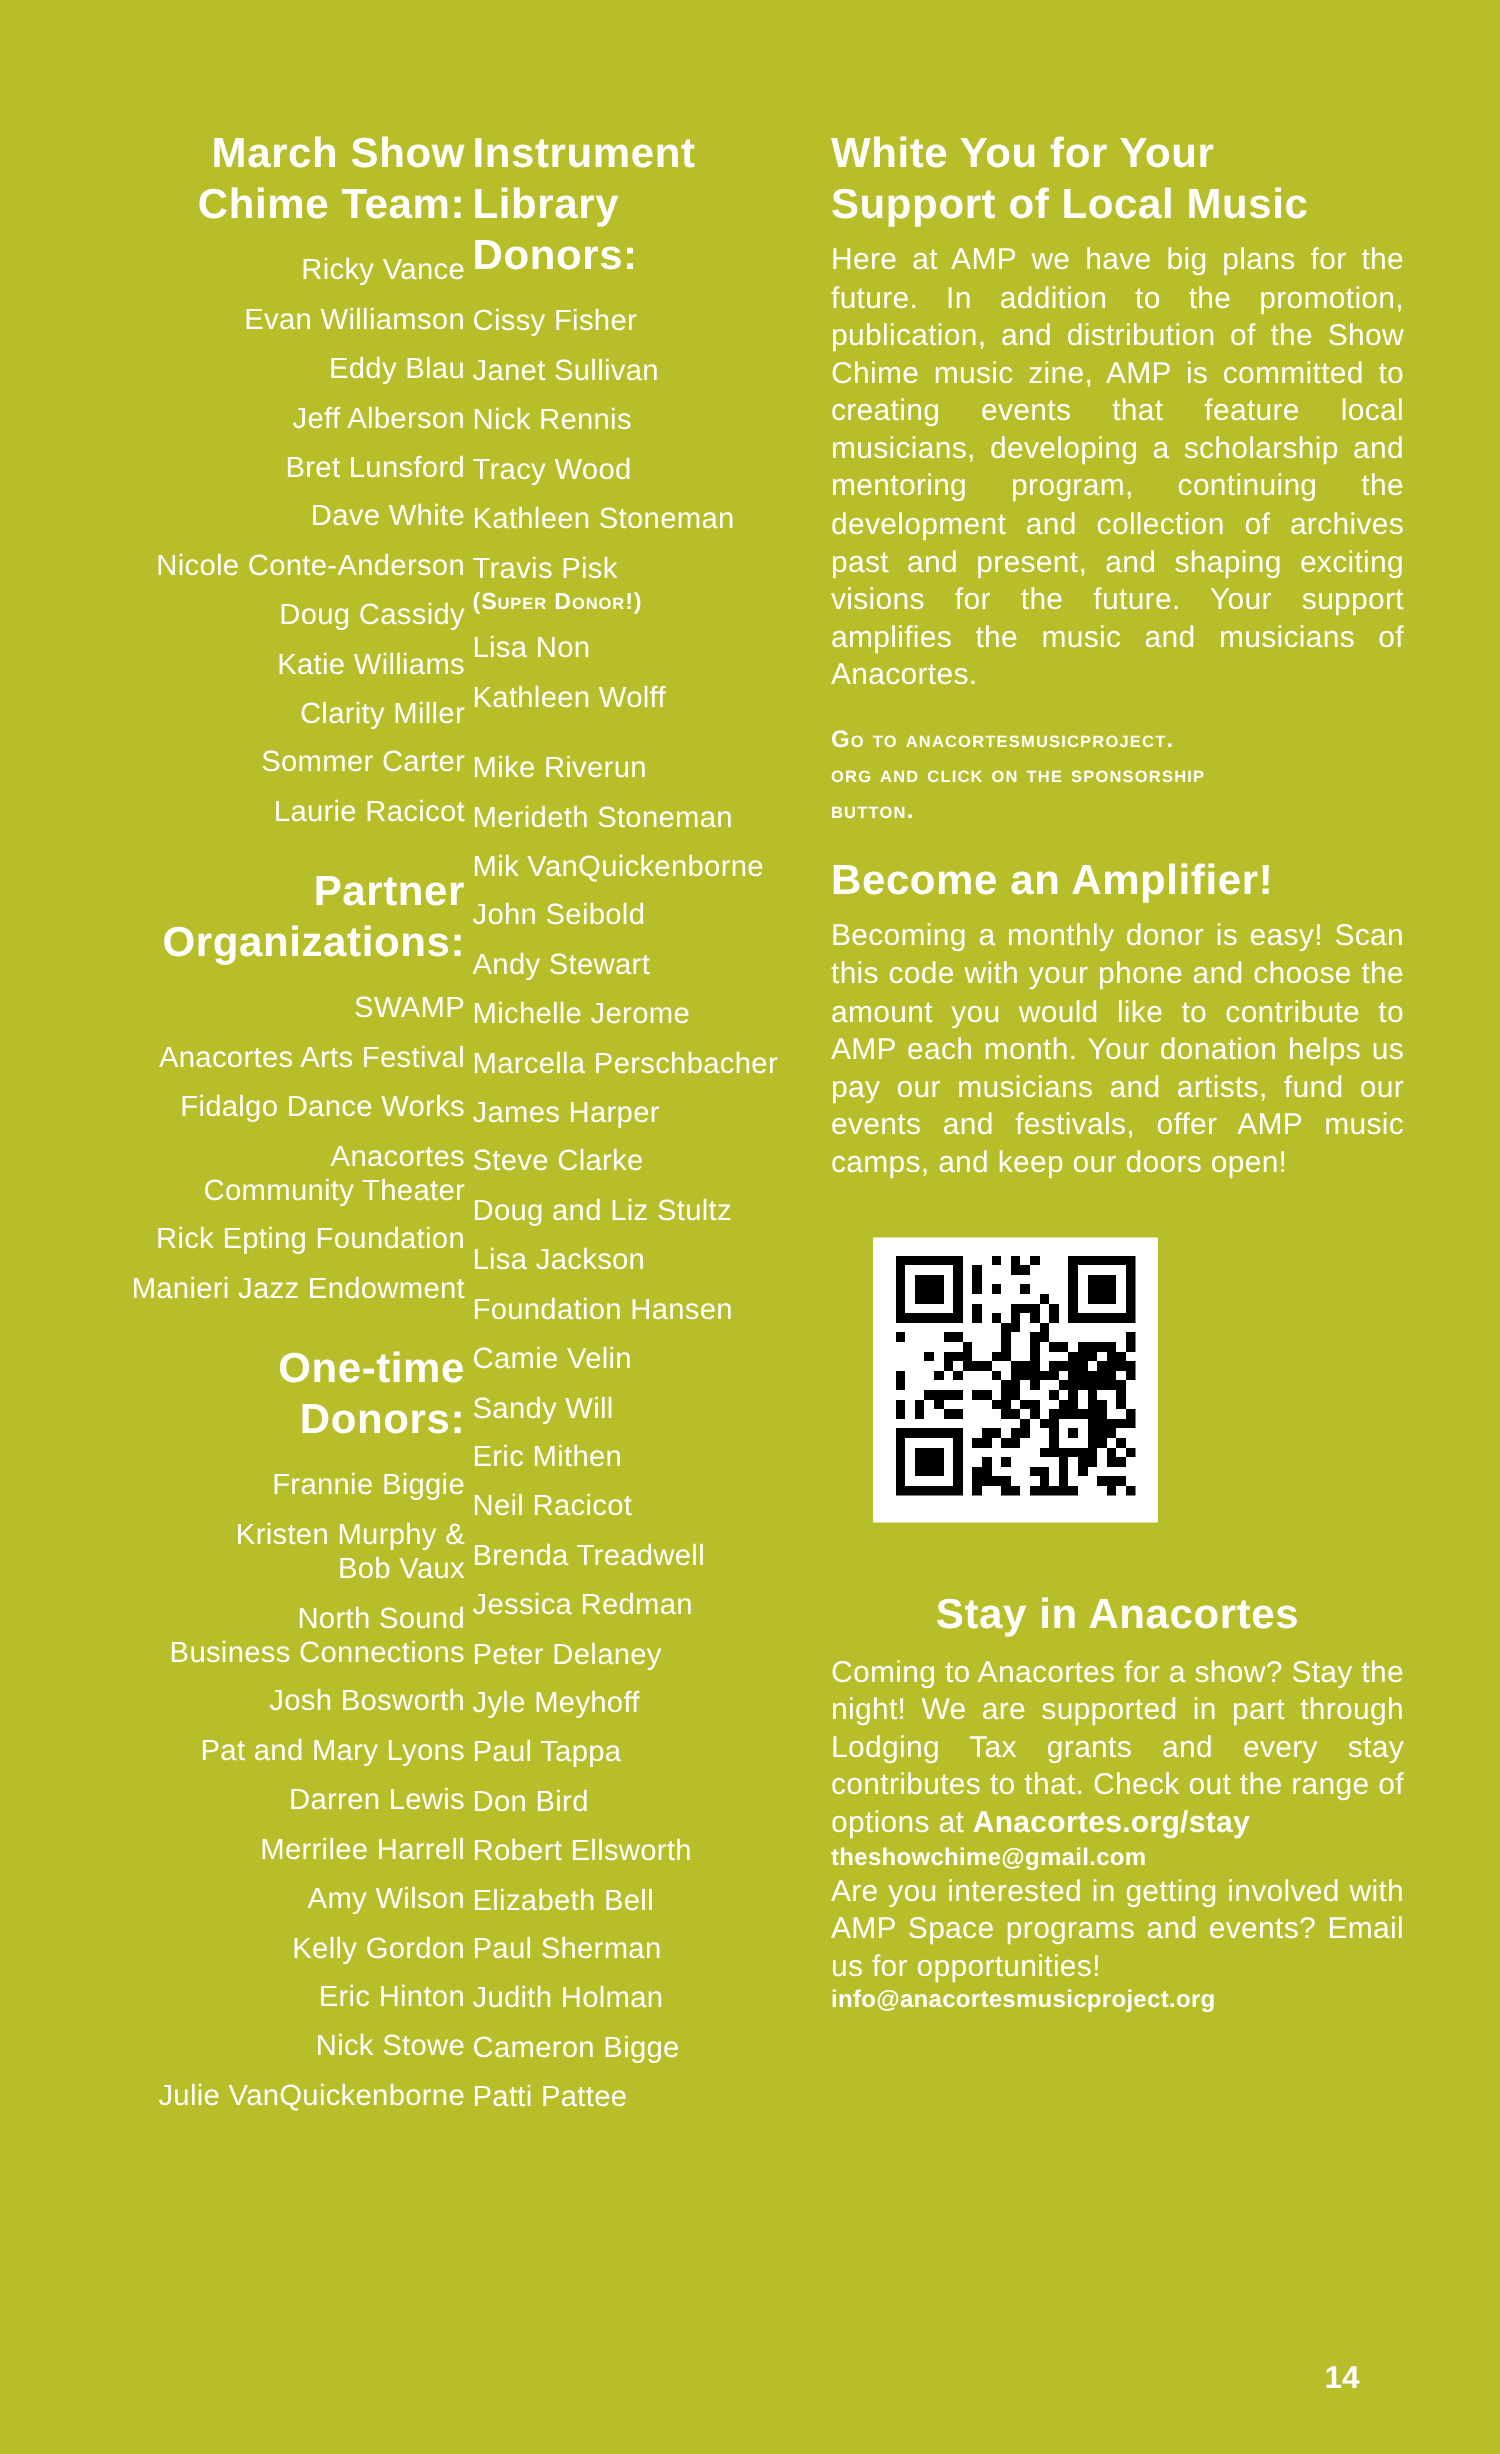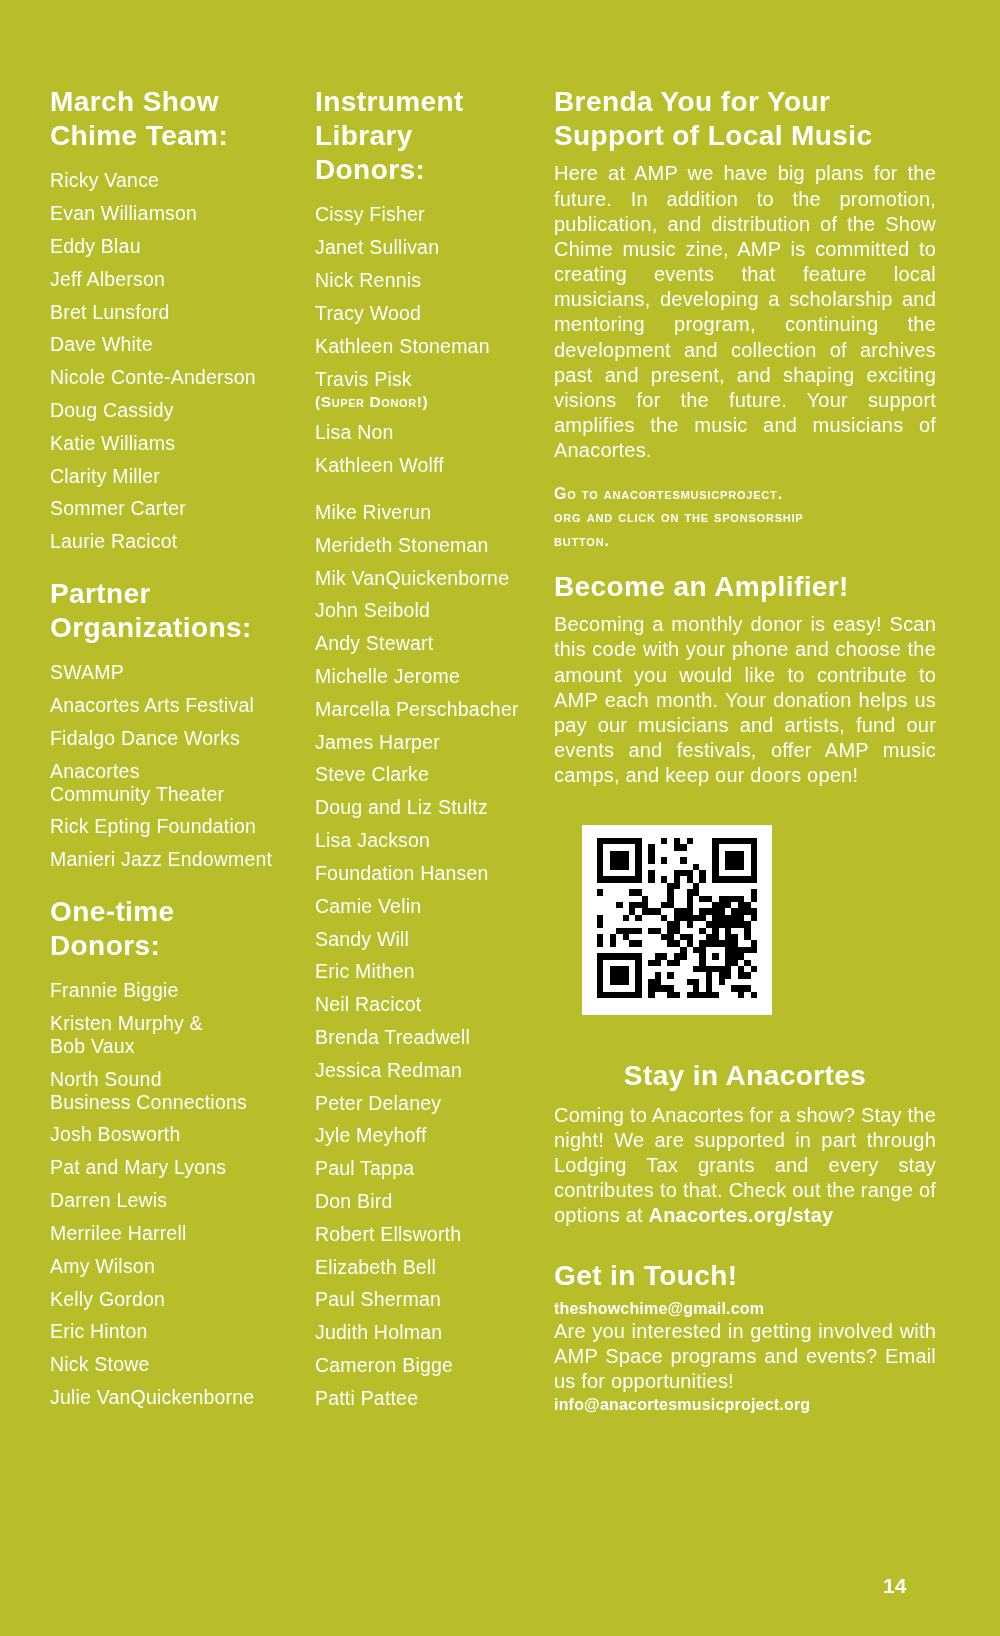--- a/index.html
+++ b/index.html
@@ -10,21 +10,21 @@
   .page {
     position: relative;
     width: 1000px;
     height: 1636px;
     background: #b8bd2a;
     color: #ffffff;
     font-family: "Liberation Sans", sans-serif;
     overflow: hidden;
   }
   .col { position: absolute; top: 85px; }
-  .col-left  { left: 50px;  width: 260px; }
+  .col-left  { left: 50px;  width: 260px; text-align: right; }
   .col-mid   { left: 315px; width: 215px; }
   .col-right { left: 554px; width: 382px; }
 
   .section-heading {
     font-size: 28px;
     font-weight: 800;
     line-height: 1.22;
     letter-spacing: 0.4px;
     margin: 0 0 16px 0;
     white-space: pre-line;
@@ -199,21 +199,21 @@
           <div class="list-item">Judith Holman</div>
           <div class="list-item">Cameron Bigge</div>
           <div class="list-item">Patti Pattee</div>
         </div>
     </section>
   </div>
 
   <div class="col col-right">
 
     <section class="section">
-      <h2 class="section-heading h-thanks">Brenda You for Your
+      <h2 class="section-heading h-thanks">White You for Your
 Support of Local Music</h2>
       <p class="body-text">Here at AMP we have big plans for the future. In addition to the promotion, publication, and distribution of the Show Chime music zine, AMP is committed to creating events that feature local musicians, developing a scholarship and mentoring program, continuing the development and collection of archives past and present, and shaping exciting visions for the future. Your support amplifies the music and musicians of Anacortes.</p>
       <p class="callout">Go to anacortesmusicproject.
 org and click on the sponsorship
 button.</p>
     </section>
 
     <section class="section">
       <h2 class="section-heading h-amplifier">Become an Amplifier!</h2>
       <p class="body-text">Becoming a monthly donor is easy! Scan this code with your phone and choose the amount you would like to contribute to AMP each month. Your donation helps us pay our musicians and artists, fund our events and festivals, offer AMP music camps, and keep our doors open!</p>
@@ -518,21 +518,20 @@
             </svg></div>
       </div>
     </section>
 
     <section class="section">
       <h2 class="section-heading h-stay">Stay in Anacortes</h2>
       <p class="body-text"><span>Coming to Anacortes for a show? Stay the night! We are supported in part through Lodging Tax grants and every stay contributes to that. Check out the range of options at </span><span class="inline-bold">Anacortes.org/stay</span></p>
     </section>
 
     <section class="section">
-      <h2 class="section-heading h-contact">Get in Touch!</h2>
       <div class="email-line">theshowchime@gmail.com</div>
       <p class="body-text">Are you interested in getting involved with AMP Space programs and events? Email us for opportunities!</p>
       <div class="email-line">info@anacortesmusicproject.org</div>
     </section>
 
   </div>
 
   <div class="page-number">14</div>
 </div>
 

